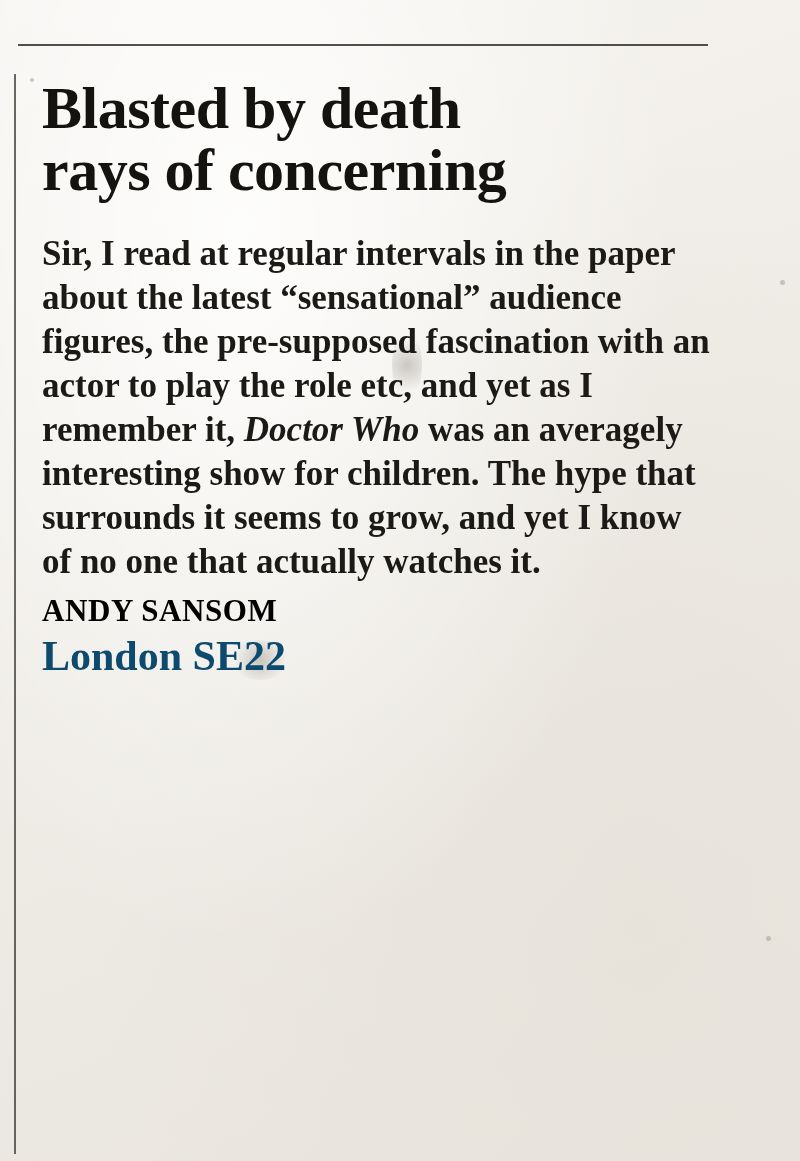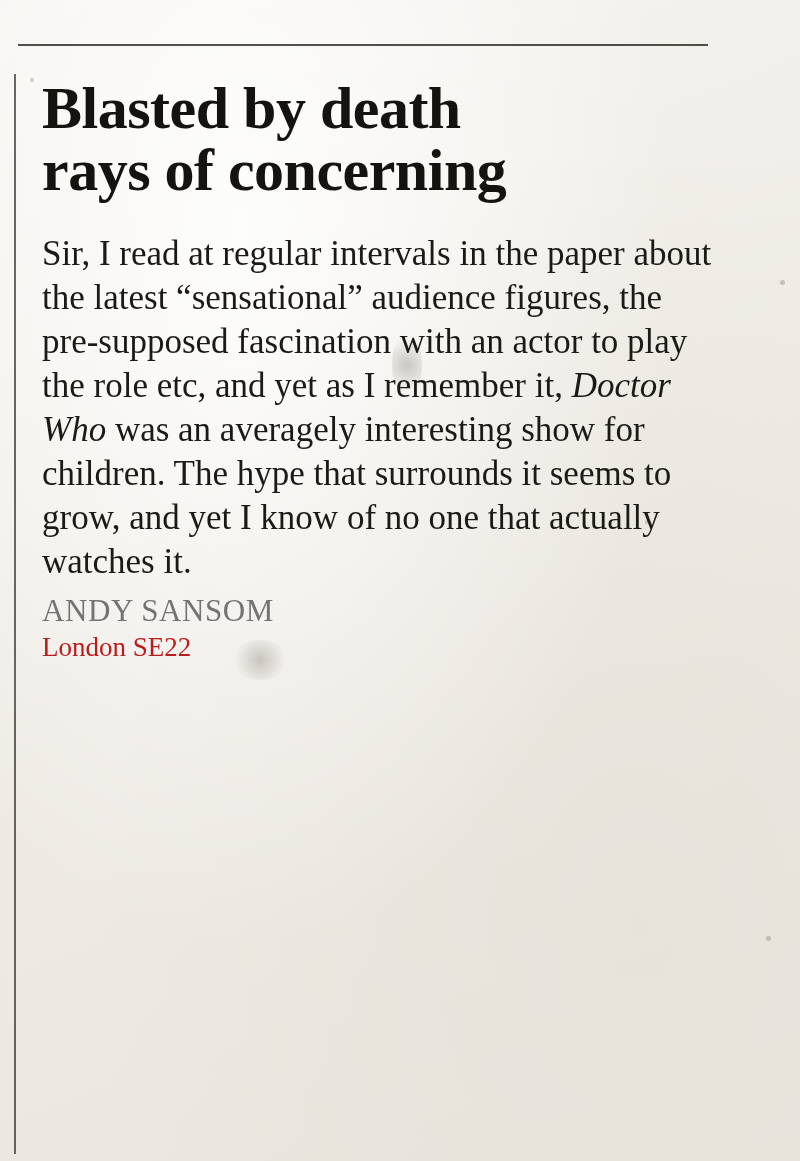--- a/index.html
+++ b/index.html
@@ -72,41 +72,42 @@
     max-width: 640px;
   }
   .headline .line {
     display: block;
   }
   .body {
     font-size: 35px;
     line-height: 1.26;
     color: #1c1a16;
     max-width: 670px;
+    font-weight: bold;
   }
   .para {
     margin: 0;
   }
   .para.indent {
     text-indent: 42px;
   }
   .para em, .italic {
     font-style: italic;
   }
   .signature {
     font-size: 31px;
     line-height: 1.25;
     letter-spacing: .6px;
     margin-top: 8px;
-    color: #737373;
+    color: #000000;
   }
   .city {
-    font-size: 27px;
+    font-size: 42px;
     line-height: 1.22;
-    color: #b91c1c;
+    color: #0c4a6e;
   }
   
   .smudge {
     position: absolute;
     border-radius: 50%;
     background: radial-gradient(circle, rgba(120,114,104,0.35) 0%, rgba(120,114,104,0) 70%);
   }
 </style>
 </head>
 <body>

